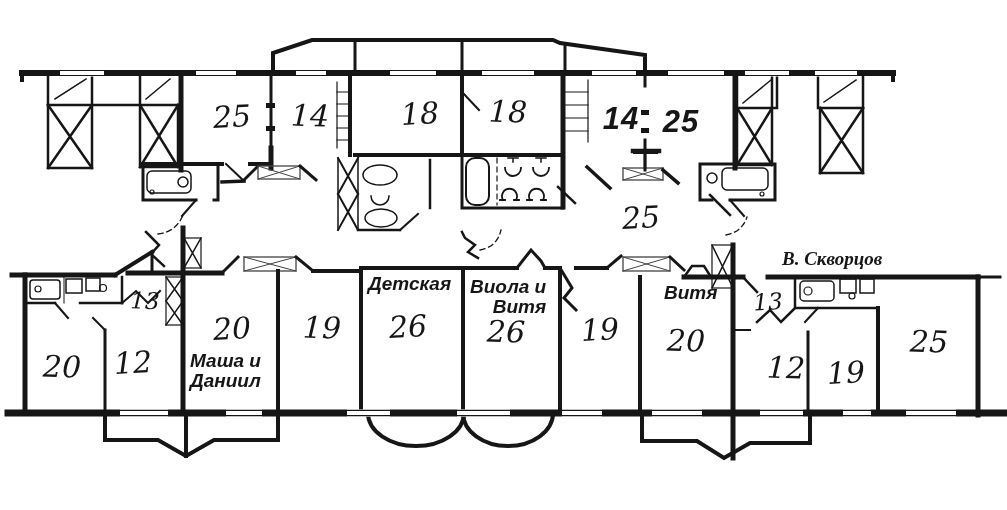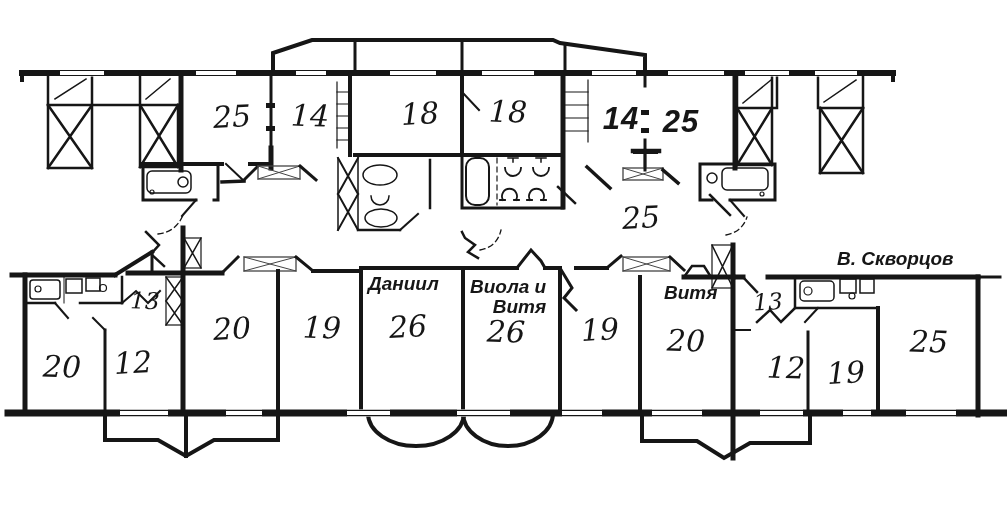--- a/index.html
+++ b/index.html
@@ -247,19 +247,21 @@
   <div class="txt num r2" style="left:322px;top:328px;">19</div>
   <div class="txt num r1" style="left:408px;top:327px;">26</div>
   <div class="txt num r2" style="left:506px;top:332px;">26</div>
   <div class="txt num r1" style="left:600px;top:330px;">19</div>
   <div class="txt num r2" style="left:686px;top:341px;">20</div>
   <div class="txt num small r1" style="left:768px;top:302px;">13</div>
   <div class="txt num r2" style="left:786px;top:368px;">12</div>
   <div class="txt num r1" style="left:846px;top:373px;">19</div>
   <div class="txt num r2" style="left:929px;top:342px;">25</div>
 
-  <div class="txt label" style="left:368px;top:274px;">Даниил</div>
+  <div class="txt label" style="left:368px;top:274px;">Детская</div>
   <div class="txt label" style="left:470px;top:277px;text-align:right;">Виола и
 Витя</div>
   <div class="txt label" style="left:664px;top:283px;">Витя</div>
-  <div class="txt label" style="left:837px;top:249px;">В. Скворцов</div>
+  <div class="txt label" style="left:782px;top:249px;font-family:Liberation Serif, serif;">В. Скворцов</div>
+  <div class="txt label" style="left:190px;top:351px;">Маша и
+Даниил</div>
 
 </div>
 
 </body></html>

